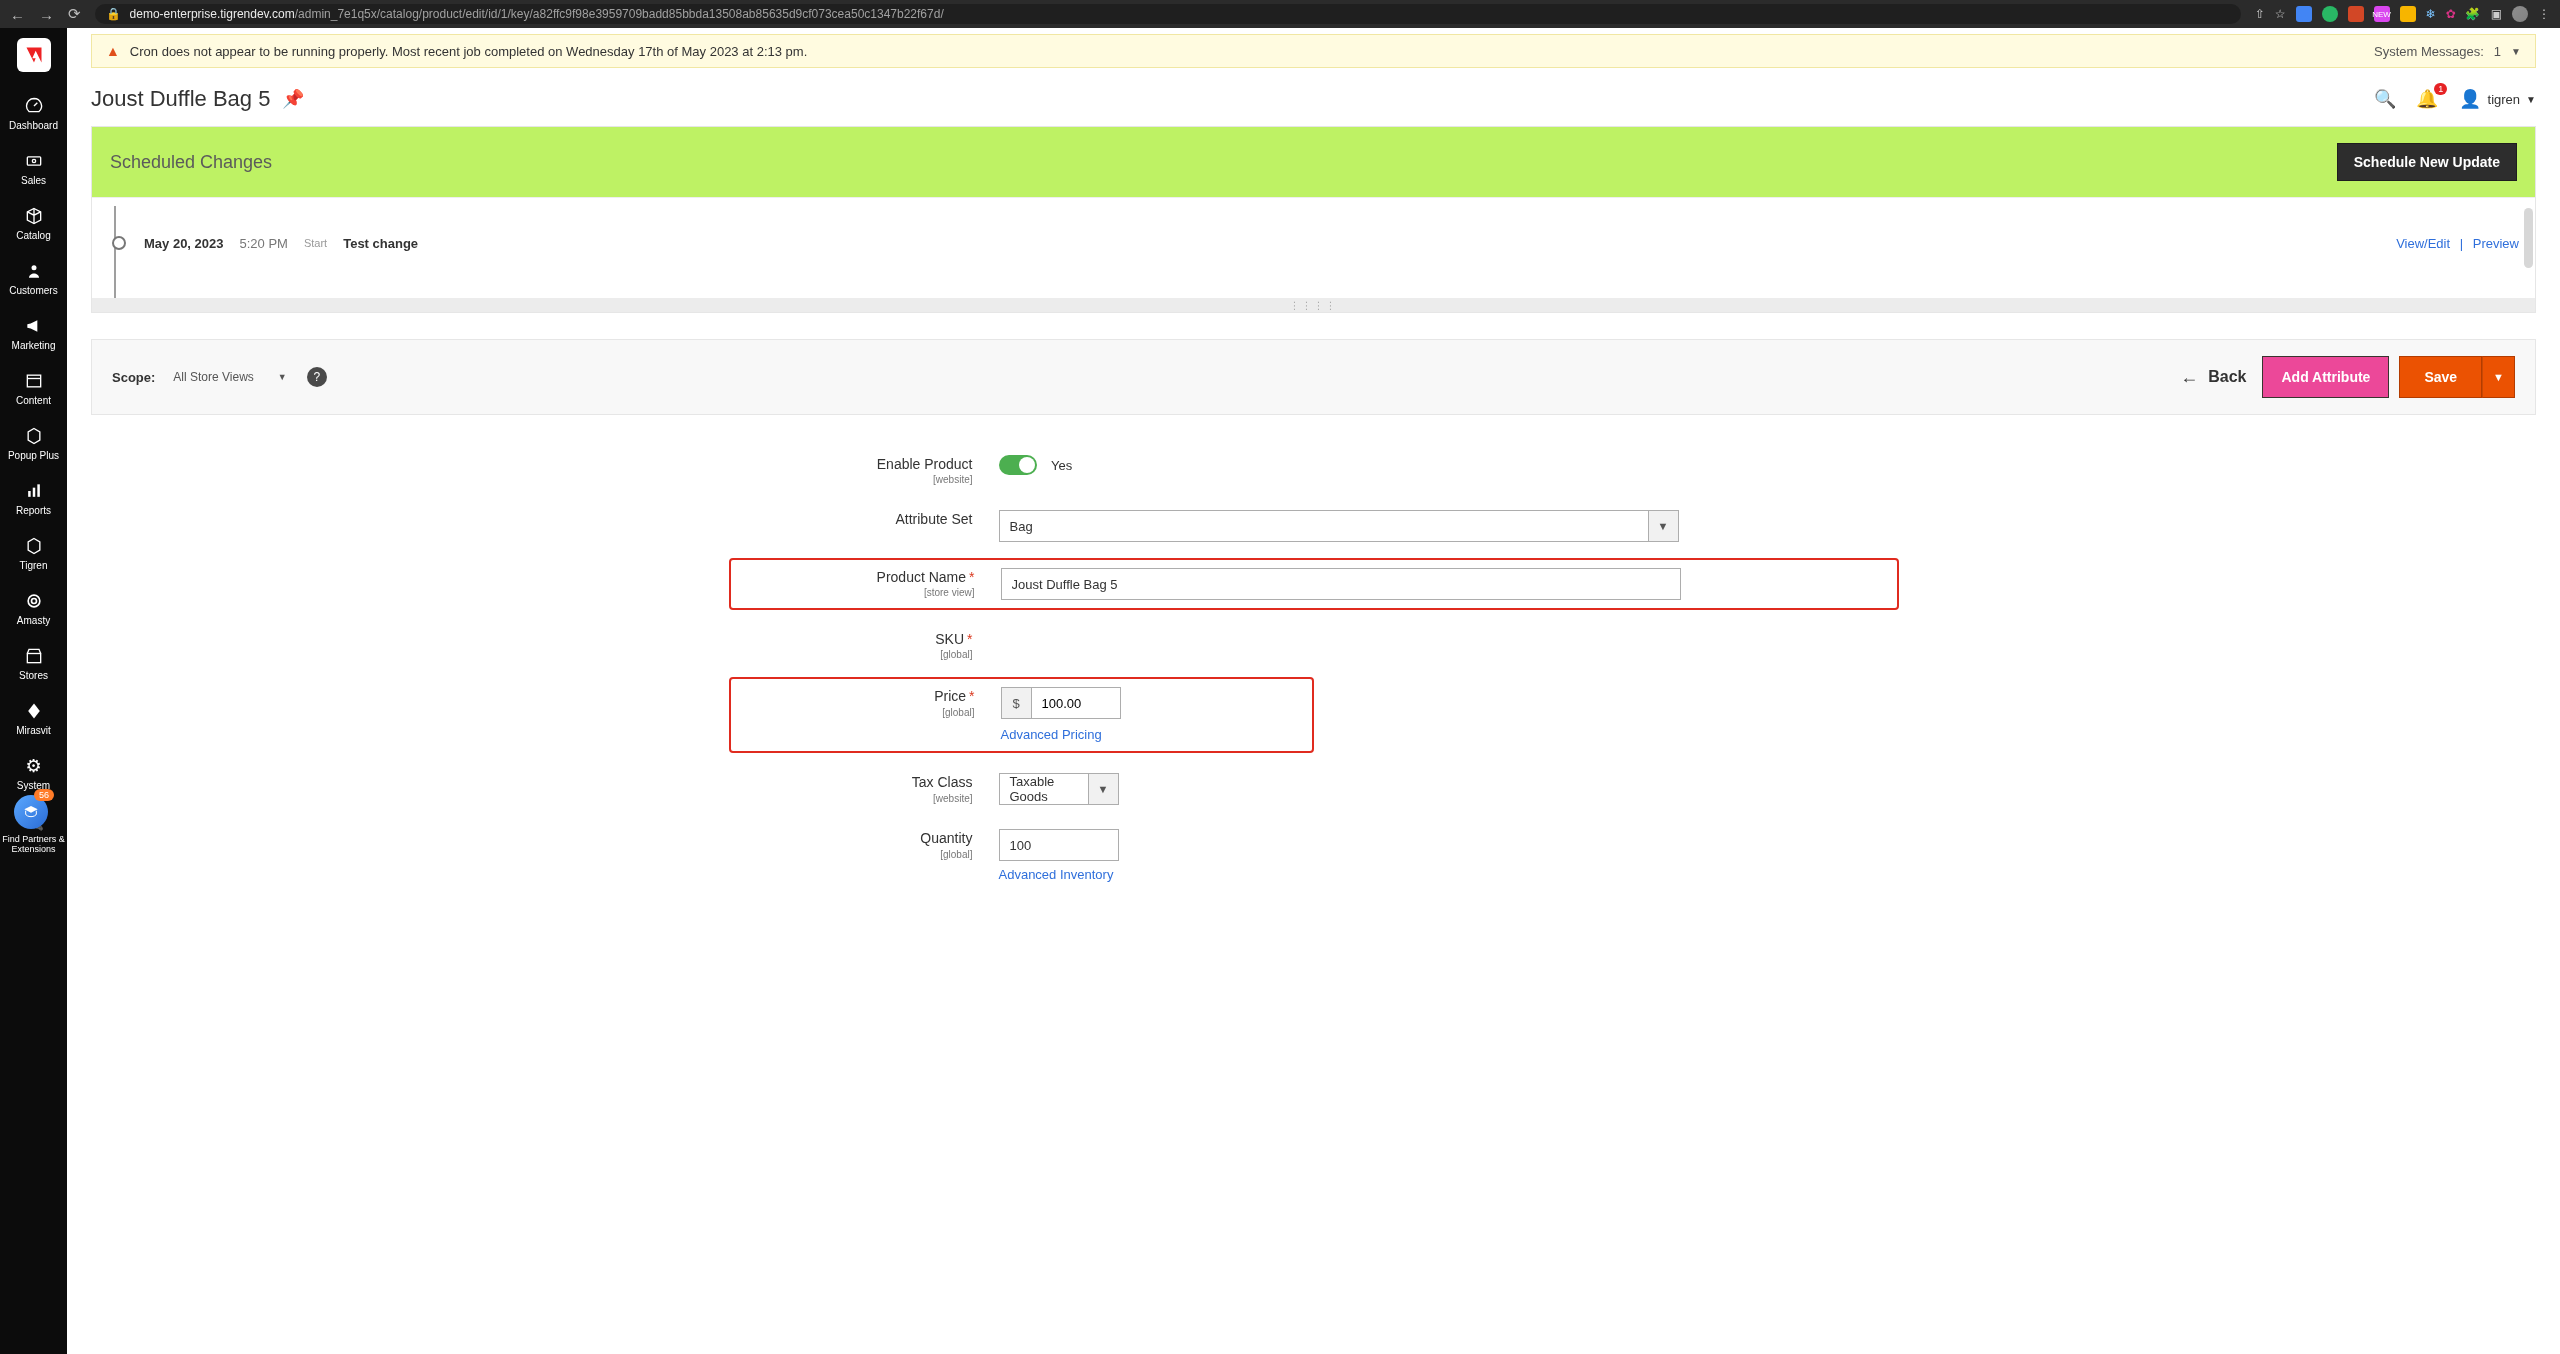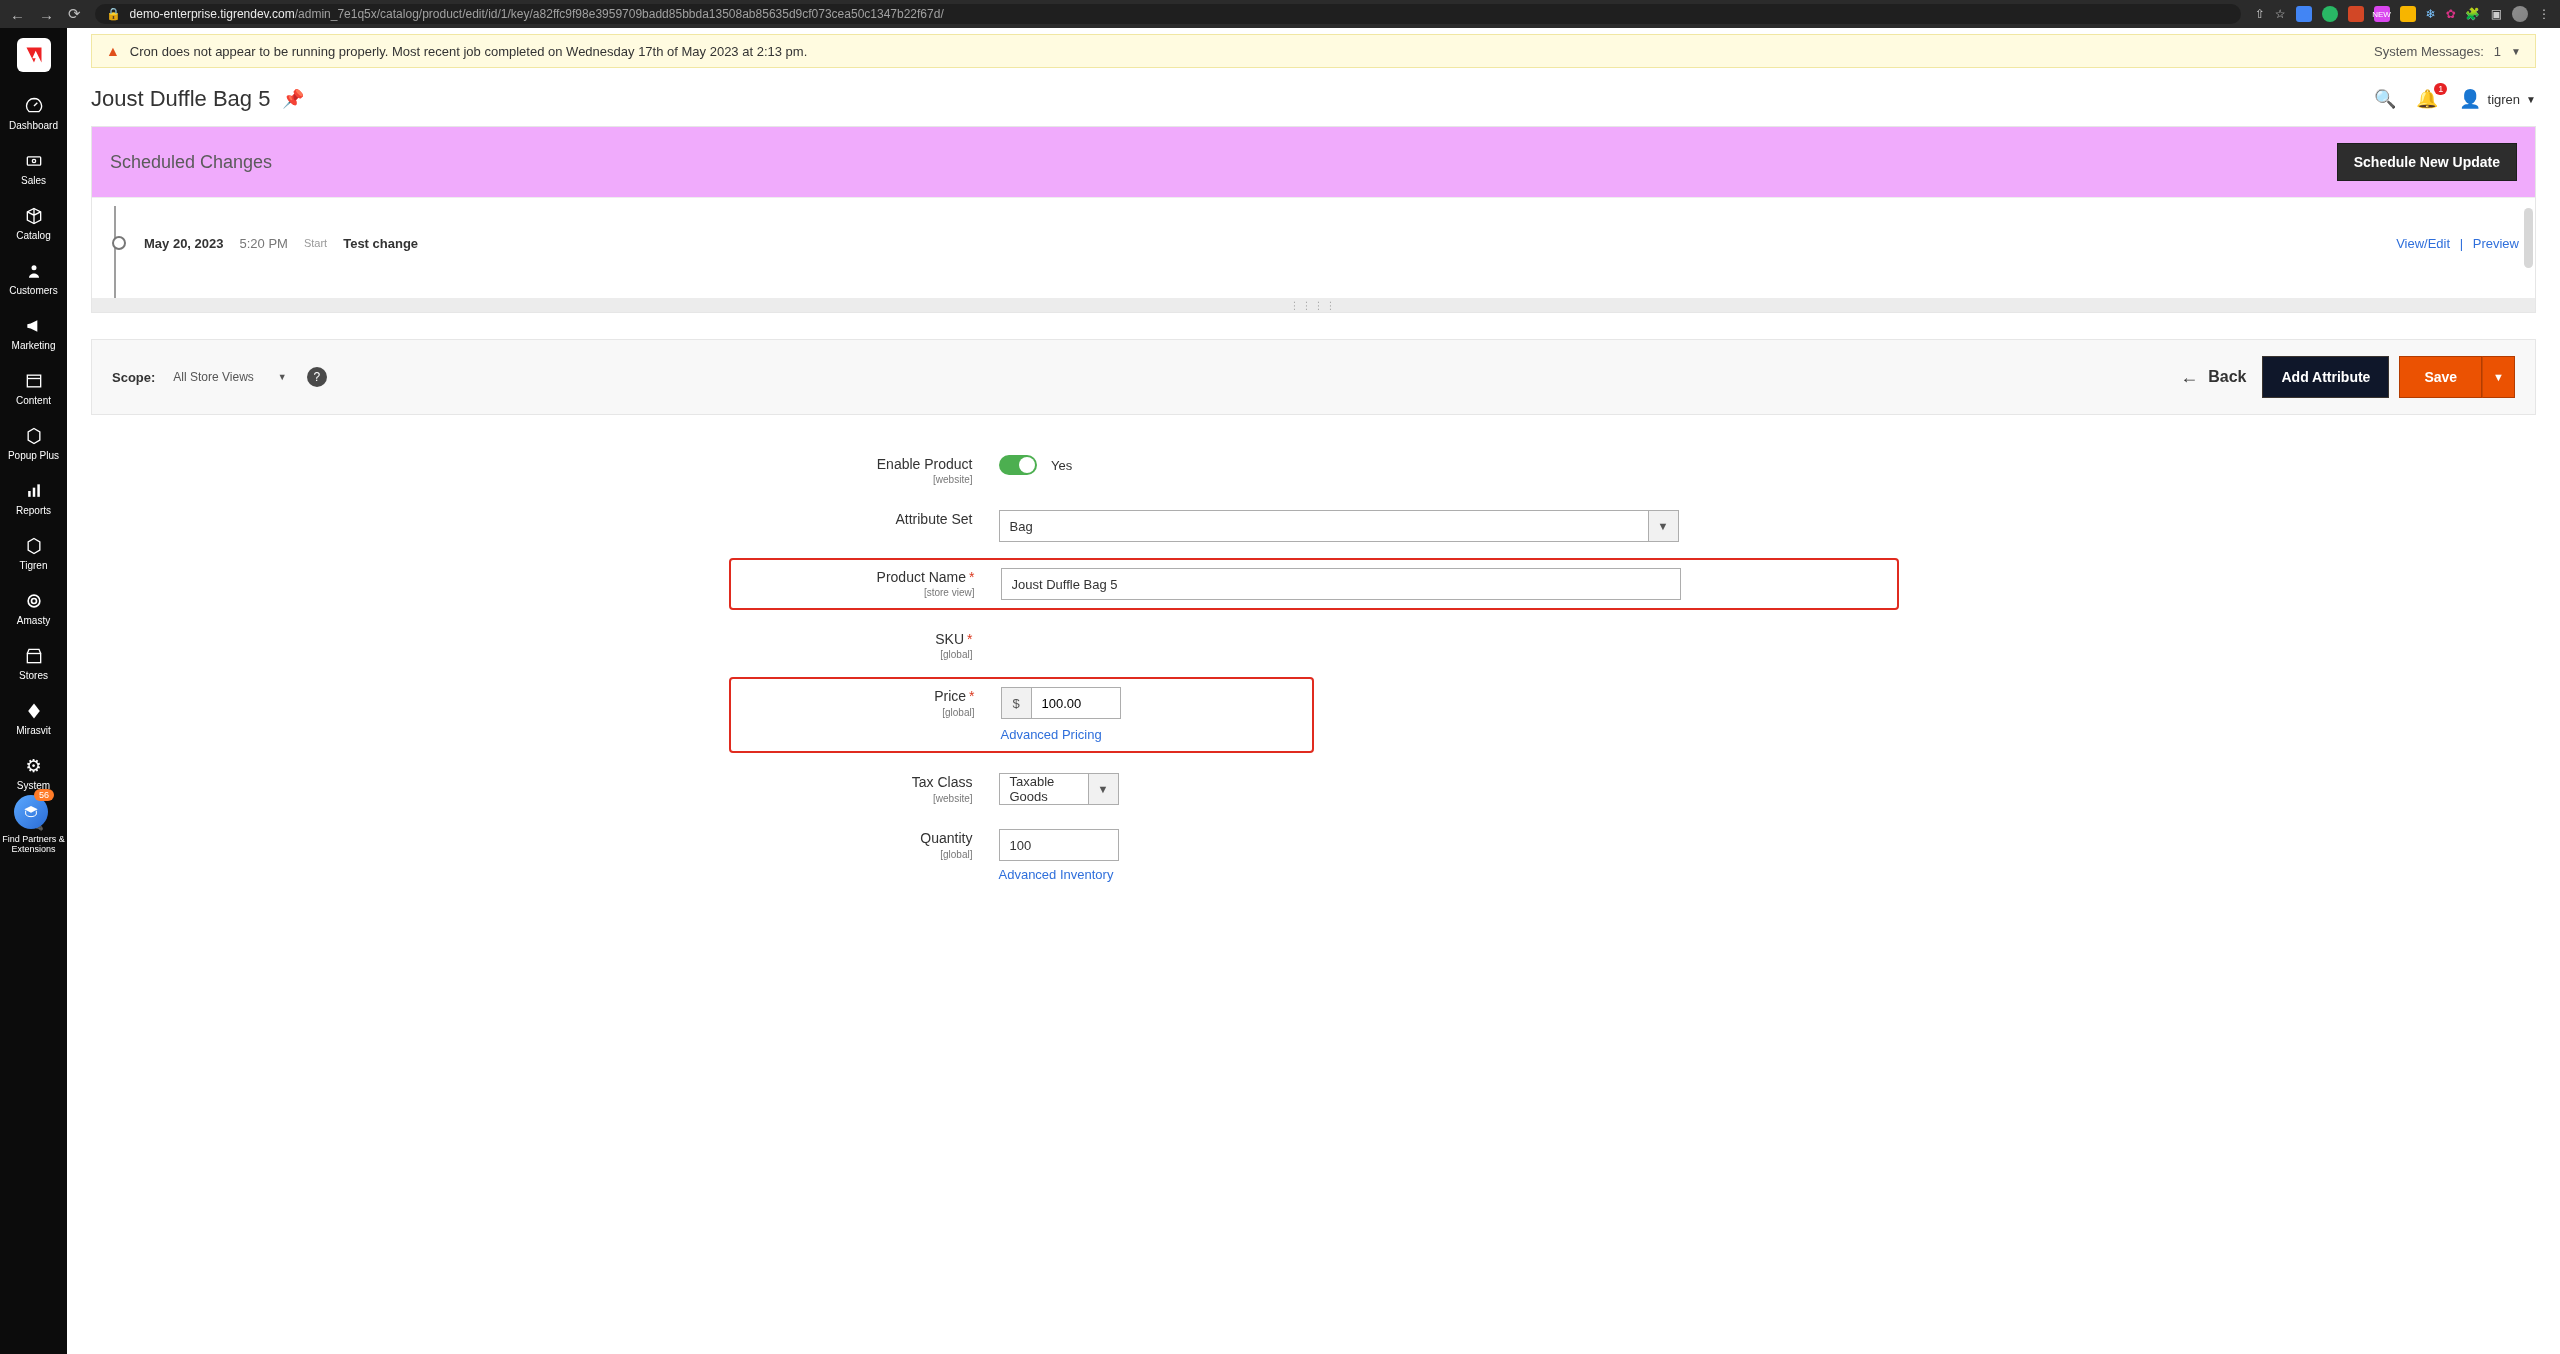--- a/index.html
+++ b/index.html
@@ -48,21 +48,21 @@
   .header .hspacer{flex:1}
   .h-action{margin-left:20px;display:flex;align-items:center;color:#4a4a4a;cursor:pointer}
   .h-action .ic{font-size:18px}
   .notif-wrap{position:relative}
   .notif-badge{position:absolute;top:-5px;right:-8px;background:#e62325;color:#fff;font-size:9px;border-radius:8px;padding:1px 4px}
   .user-chip{display:flex;align-items:center;font-size:13px;color:#333}
   .user-chip .uname{margin:0 6px}
 
   
   .sched-panel{border:1px solid #e6e6e6}
-  .sched-head{display:flex;align-items:center;padding:16px 18px;border-bottom:1px solid #eee;background:#f0abfc}
+  .sched-head{display:flex;align-items:center;padding:16px 18px;border-bottom:1px solid #eee;background:#bef264}
   .sched-head h2{font-size:18px;font-weight:400;color:#5b5b5b}
   .sched-head .spacer{flex:1}
   .btn-dark{background:#2d2d2d;color:#fff;border:1px solid #1e1e1e;padding:10px 16px;font-size:14px;font-weight:600;cursor:pointer}
   .sched-body{position:relative;padding:20px 16px 30px 20px;display:flex;align-items:center}
   .timeline-rail{position:absolute;left:22px;top:8px;bottom:0;width:2px;background:#9f9f9f}
   .timeline-node{width:14px;height:14px;border-radius:50%;background:#fff;border:2px solid #777;position:relative;z-index:1;margin-right:18px}
   .sched-entry{display:flex;align-items:center;gap:16px;font-size:13px}
   .sched-entry .date{font-weight:700;color:#333}
   .sched-entry .time{color:#777}
   .sched-entry .start-lbl{color:#999;font-size:11px}
@@ -74,21 +74,21 @@
   .sched-scrollbar{position:absolute;right:2px;top:10px;width:9px;height:60px;background:#d7d7d7;border-radius:5px}
 
   
   .scope-bar{display:flex;align-items:center;margin-top:26px;background:#f8f8f8;border:1px solid #e6e6e6;padding:16px 20px}
   .scope-bar .lbl{font-weight:700;font-size:13px;margin-right:18px;color:#333}
   .scope-bar .scope-sel{font-size:12px;color:#555;display:flex;align-items:center;gap:24px}
   .scope-bar .help{width:20px;height:20px;border-radius:50%;background:#4a4a4a;color:#fff;display:flex;align-items:center;justify-content:center;font-size:12px;margin-left:20px}
   .scope-bar .spacer{flex:1}
   .back-link{display:flex;align-items:center;font-size:16px;color:#333;font-weight:700;margin-right:16px;cursor:pointer}
   .back-link .arr{font-size:18px;margin-right:10px}
-  .btn-grey{background:#0f172a;color:#fff;border:1px solid #3a342f;padding:12px 18px;font-size:14px;font-weight:600;cursor:pointer}
+  .btn-grey{background:#ec4899;color:#fff;border:1px solid #3a342f;padding:12px 18px;font-size:14px;font-weight:600;cursor:pointer}
   .btn-orange{background:#eb5202;color:#fff;border:1px solid #b33c00;padding:12px 24px;font-size:14px;font-weight:600;cursor:pointer}
   .btn-orange-drop{background:#eb5202;color:#fff;border:1px solid #b33c00;border-left:1px solid #c94904;padding:12px 10px;font-size:11px;cursor:pointer}
   .save-group{display:flex;margin-left:10px}
 
   
   .form{max-width:1150px;margin:40px auto 0}
   .form-row{display:flex;align-items:flex-start;margin-bottom:24px}
   .form-label{width:260px;text-align:right;padding-right:26px;font-size:14px;color:#333;line-height:1.3}
   .form-label .scope-hint{display:block;font-size:10px;color:#777}
   .req{color:#d9381e;margin-left:3px}

